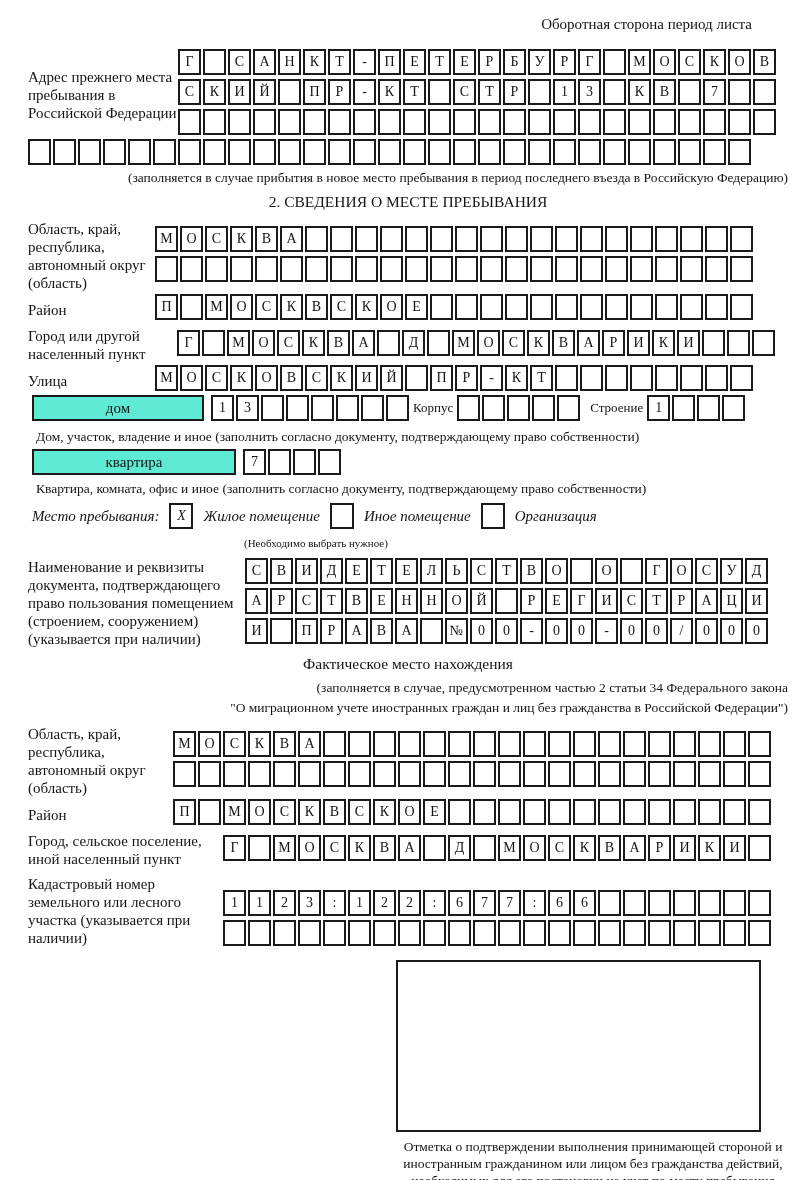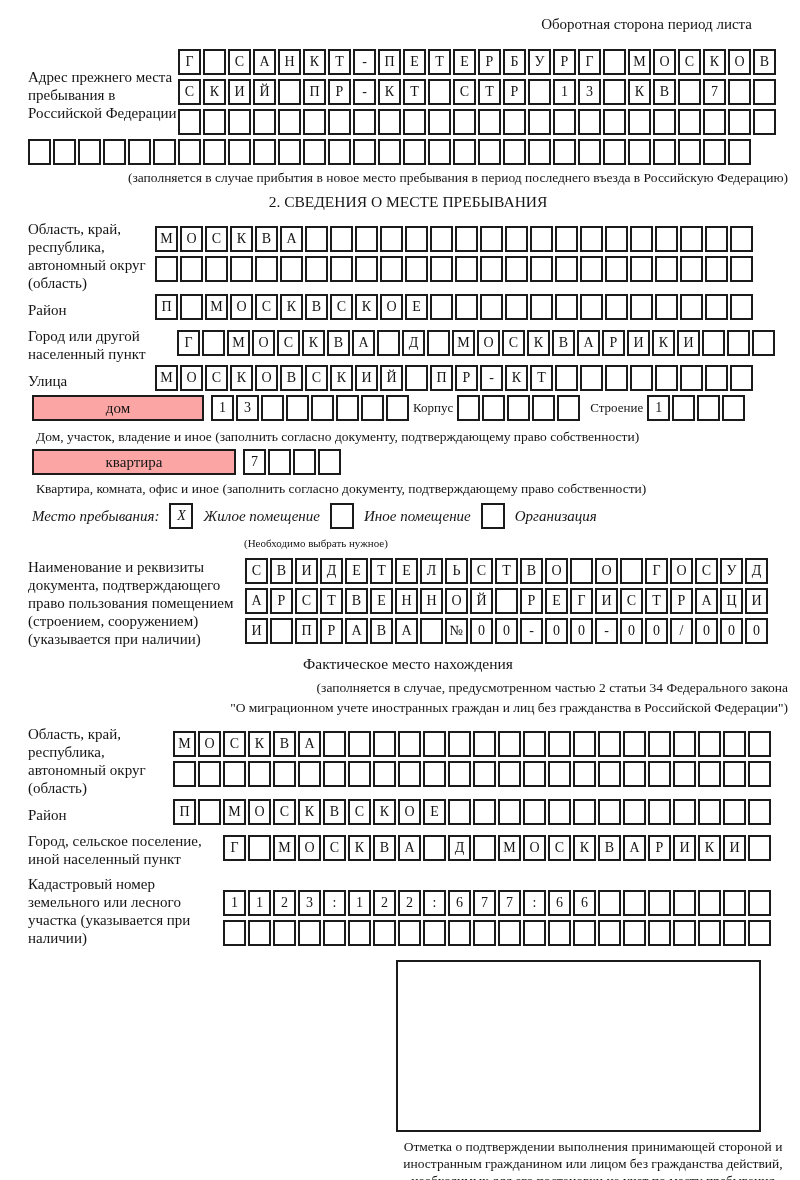--- a/index.html
+++ b/index.html
@@ -30,21 +30,21 @@
     text-align:center;line-height:22px;font-size:14px;background:#fff;
   }
   .indent22{margin-left:22px;}
   .fullrow{margin:0 0 4px 0;}
   .note-center{text-align:right;font-size:13.5px;line-height:17px;margin:1px 0 3px 0;}
   .note-left{font-size:13.5px;line-height:17px;margin:0 0 4px 8px;}
   .h-center{text-align:center;font-weight:normal;font-size:15.5px;margin:7px 0 6px 0;}
   .house-row{display:flex;align-items:flex-start;margin:2px 0 3px 4px;}
   .wide-box{
     flex:none;border:2px solid #1b1b1b;height:22px;line-height:22px;
-    text-align:center;font-size:15px;background:#fca5a5;
+    text-align:center;font-size:15px;background:#5eead4;
   }
   .wb170{width:168px;}
   .wb200{width:200px;font-family:Liberation Serif, serif;}
   .gap7{width:7px;flex:none;}
   .gap6{width:6px;flex:none;}
   .inline-label{font-size:13px;line-height:26px;flex:none;padding:0 4px;}
   .stay-row{display:flex;align-items:center;margin:6px 0 2px 4px;font-style:italic;}
   .checkbox{
     flex:none;width:20px;height:22px;border:2px solid #1b1b1b;
     text-align:center;line-height:22px;font-size:14px;margin:0 10px 0 10px;

